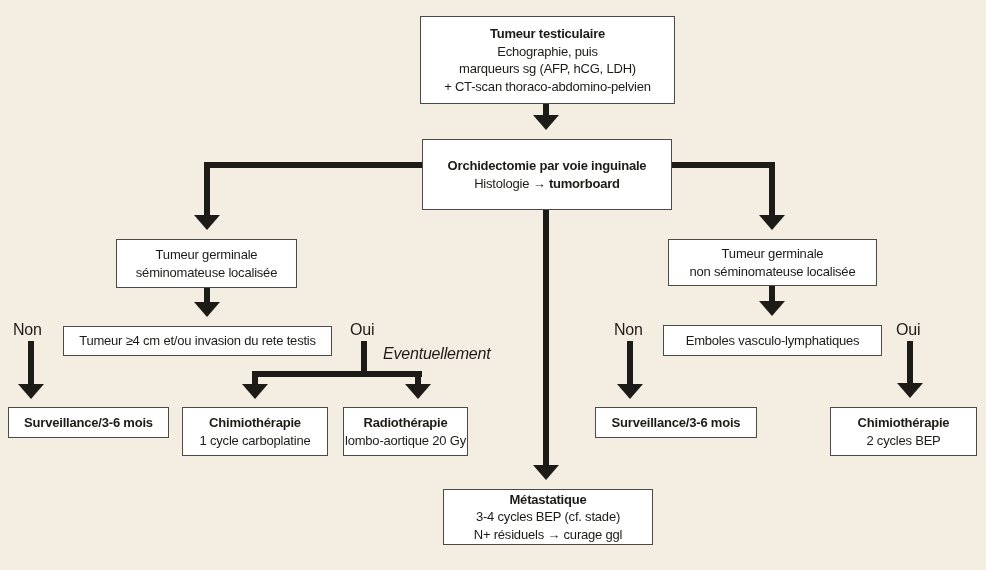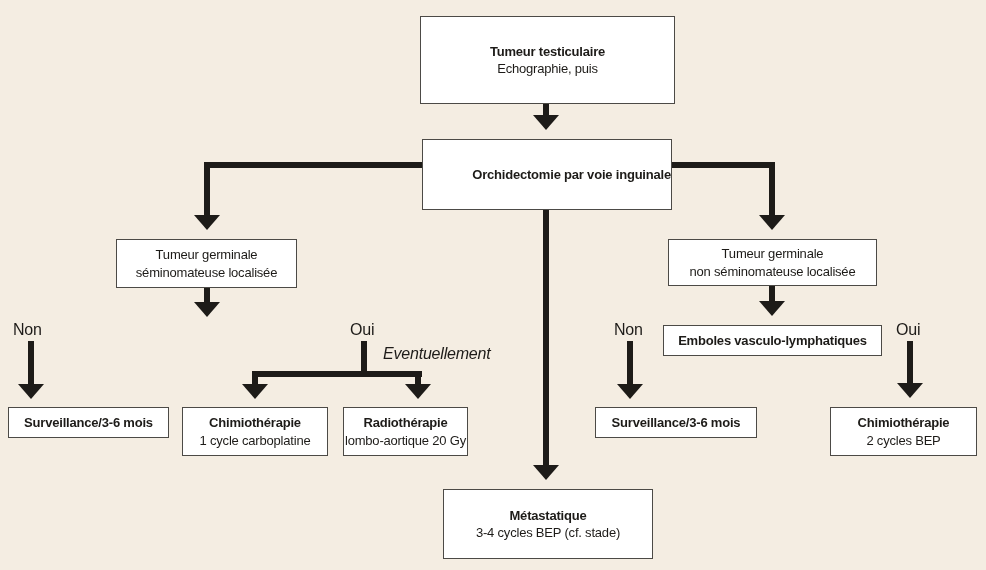--- a/index.html
+++ b/index.html
@@ -75,62 +75,69 @@
 
   <div class="lbl" style="left:13px;top:321px;">Non</div>
   <div class="lbl" style="left:350px;top:321px;">Oui</div>
   <div class="lbl" style="left:383px;top:345px;font-style:italic;">Eventuellement</div>
   <div class="lbl" style="left:614px;top:321px;">Non</div>
   <div class="lbl" style="left:896px;top:321px;">Oui</div>
 
   <div class="box" style="left:420px;top:8px;width:255px;height:88px;">
     <div class="b">Tumeur testiculaire</div>
     <div>Echographie, puis</div>
+    <div>marqueurs sg (AFP, hCG, LDH)</div>
+    <div>+ CT-scan thoraco-abdomino-pelvien</div>
   </div>
 
-  <div class="box" style="left:422px;top:131px;width:250px;height:71px;align-items:flex-end;">
+  <div class="box" style="left:422px;top:131px;width:250px;height:71px;">
     <div class="b">Orchidectomie par voie inguinale</div>
+    <div><span>Histologie → </span><span class="b">tumorboard</span></div>
   </div>
 
   <div class="box" style="left:116px;top:231px;width:181px;height:49px;">
     <div>Tumeur germinale</div>
     <div>séminomateuse localisée</div>
   </div>
 
+  <div class="box" style="left:63px;top:318px;width:269px;height:30px;">
+    <div>Tumeur ≥4 cm et/ou invasion du rete testis</div>
+  </div>
 
   <div class="box" style="left:8px;top:399px;width:161px;height:31px;">
     <div class="b">Surveillance/3-6 mois</div>
   </div>
 
   <div class="box" style="left:182px;top:399px;width:146px;height:49px;">
     <div class="b">Chimiothérapie</div>
     <div>1 cycle carboplatine</div>
   </div>
 
   <div class="box" style="left:343px;top:399px;width:125px;height:49px;">
     <div class="b">Radiothérapie</div>
     <div>lombo-aortique 20 Gy</div>
   </div>
 
   <div class="box" style="left:668px;top:231px;width:209px;height:47px;">
     <div>Tumeur germinale</div>
     <div>non séminomateuse localisée</div>
   </div>
 
-  <div class="box" style="left:663px;top:317px;width:219px;height:31px;font-weight:bold;">
+  <div class="box" style="left:663px;top:317px;width:219px;height:31px;">
     <div>Emboles vasculo-lymphatiques</div>
   </div>
 
   <div class="box" style="left:595px;top:399px;width:162px;height:31px;">
     <div class="b">Surveillance/3-6 mois</div>
   </div>
 
   <div class="box" style="left:830px;top:399px;width:147px;height:49px;">
     <div class="b">Chimiothérapie</div>
     <div>2 cycles BEP</div>
   </div>
 
-  <div class="box" style="left:443px;top:481px;width:210px;height:70px;">
+  <div class="box" style="left:443px;top:481px;width:210px;height:56px;">
     <div class="b">Métastatique</div>
     <div>3-4 cycles BEP (cf. stade)</div>
+    <div>N+ résiduels → curage ggl</div>
   </div>
 
 </div>
 
 </body></html>

